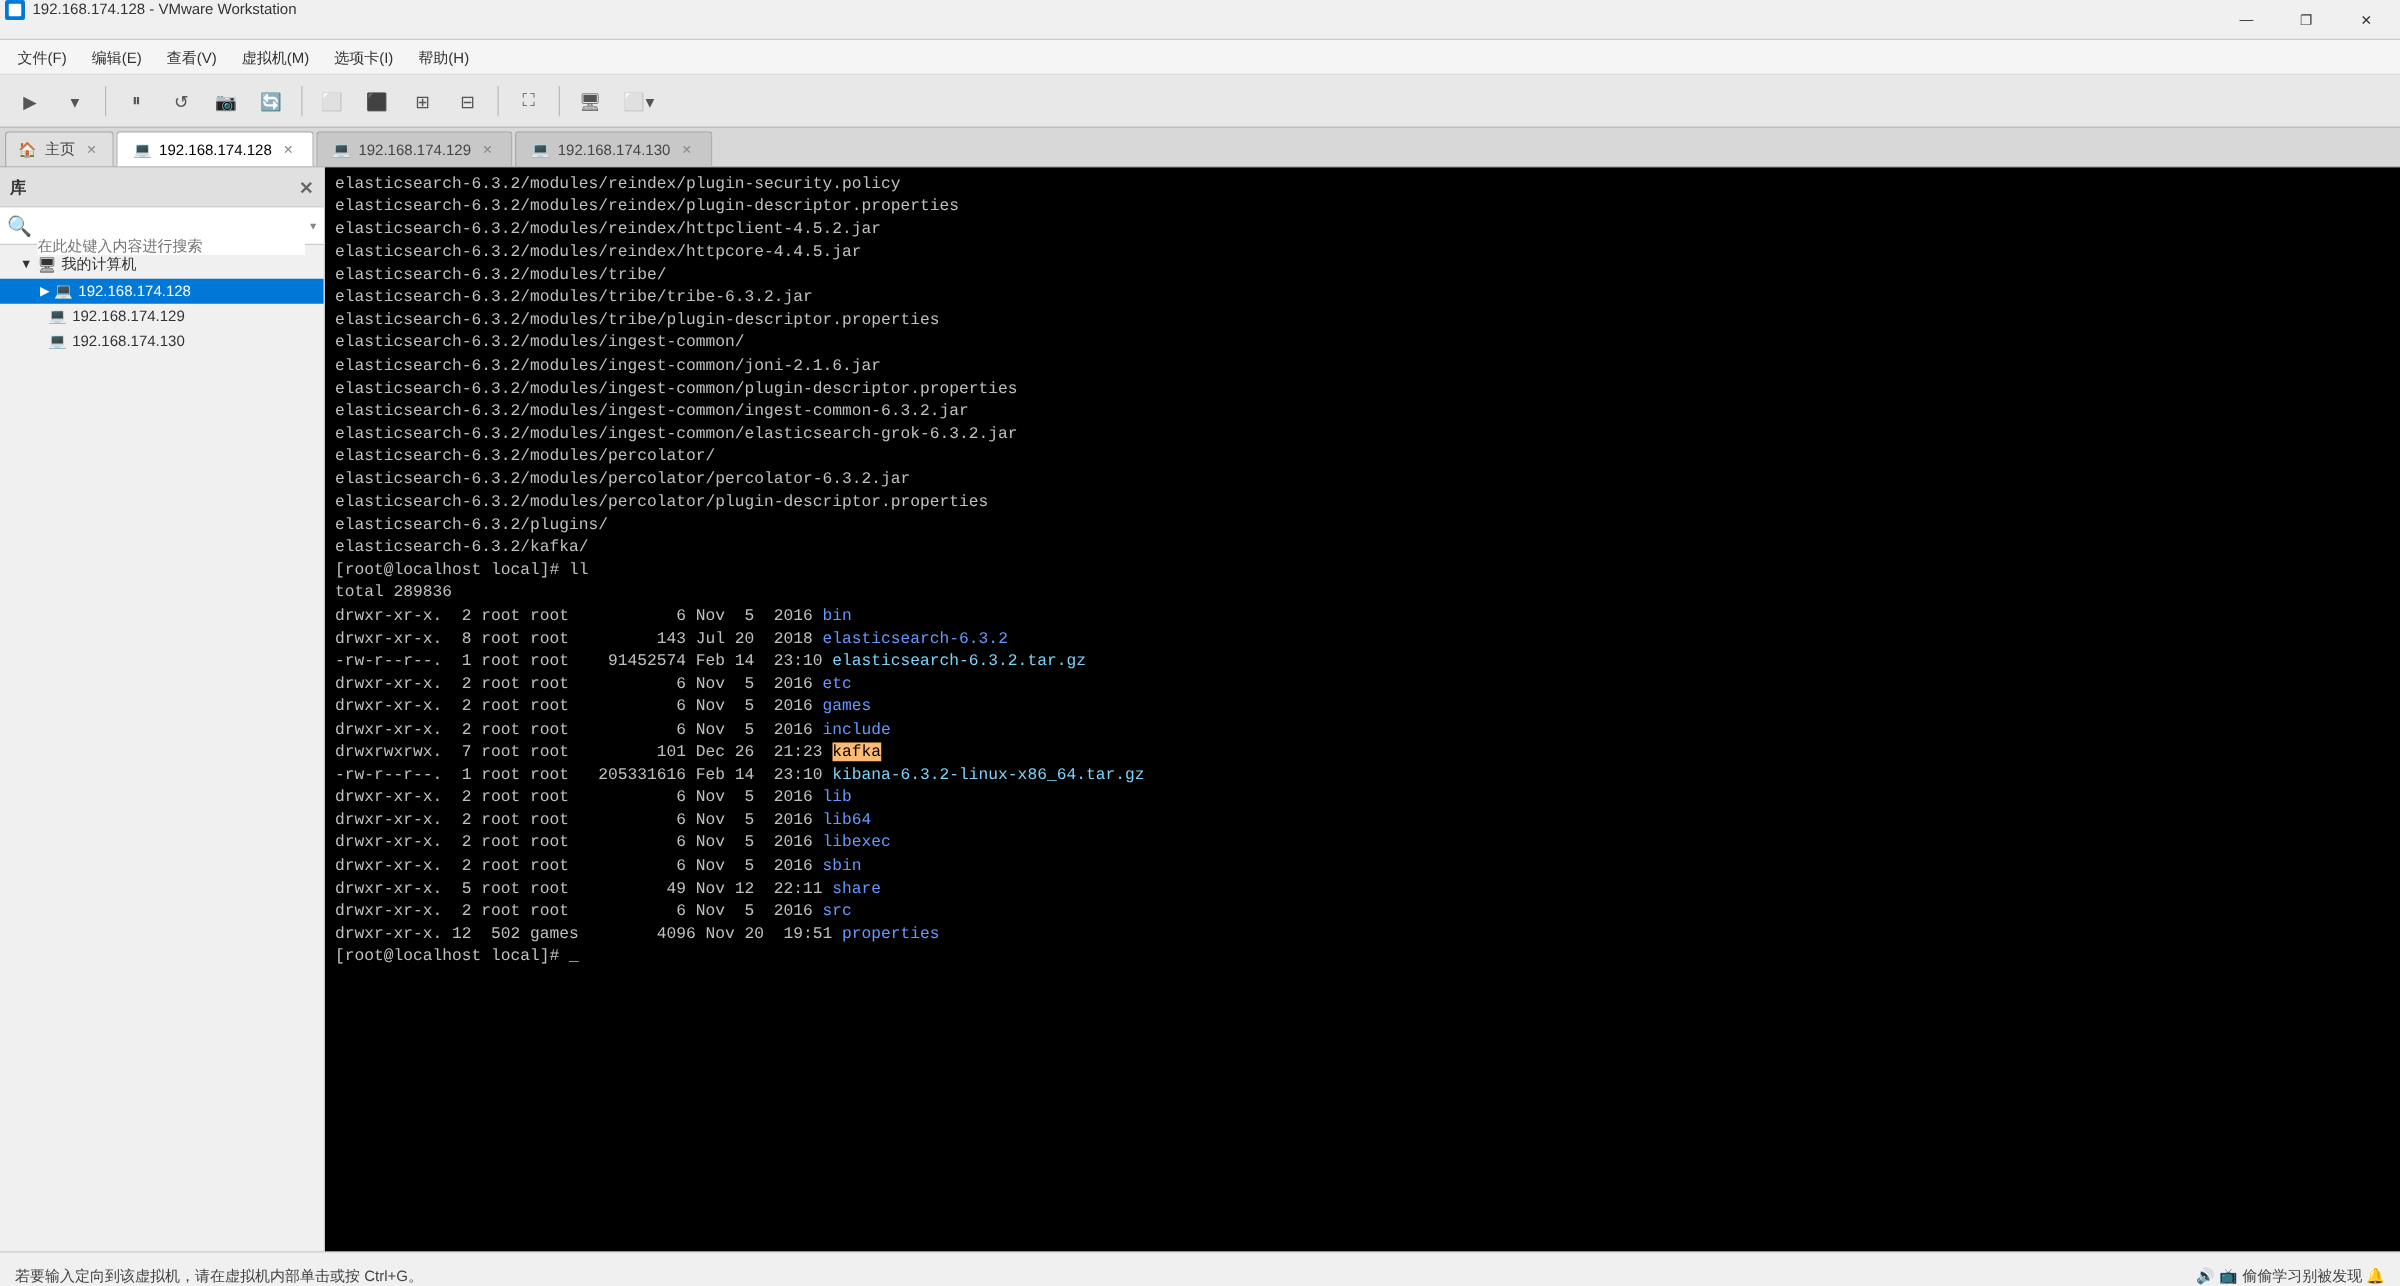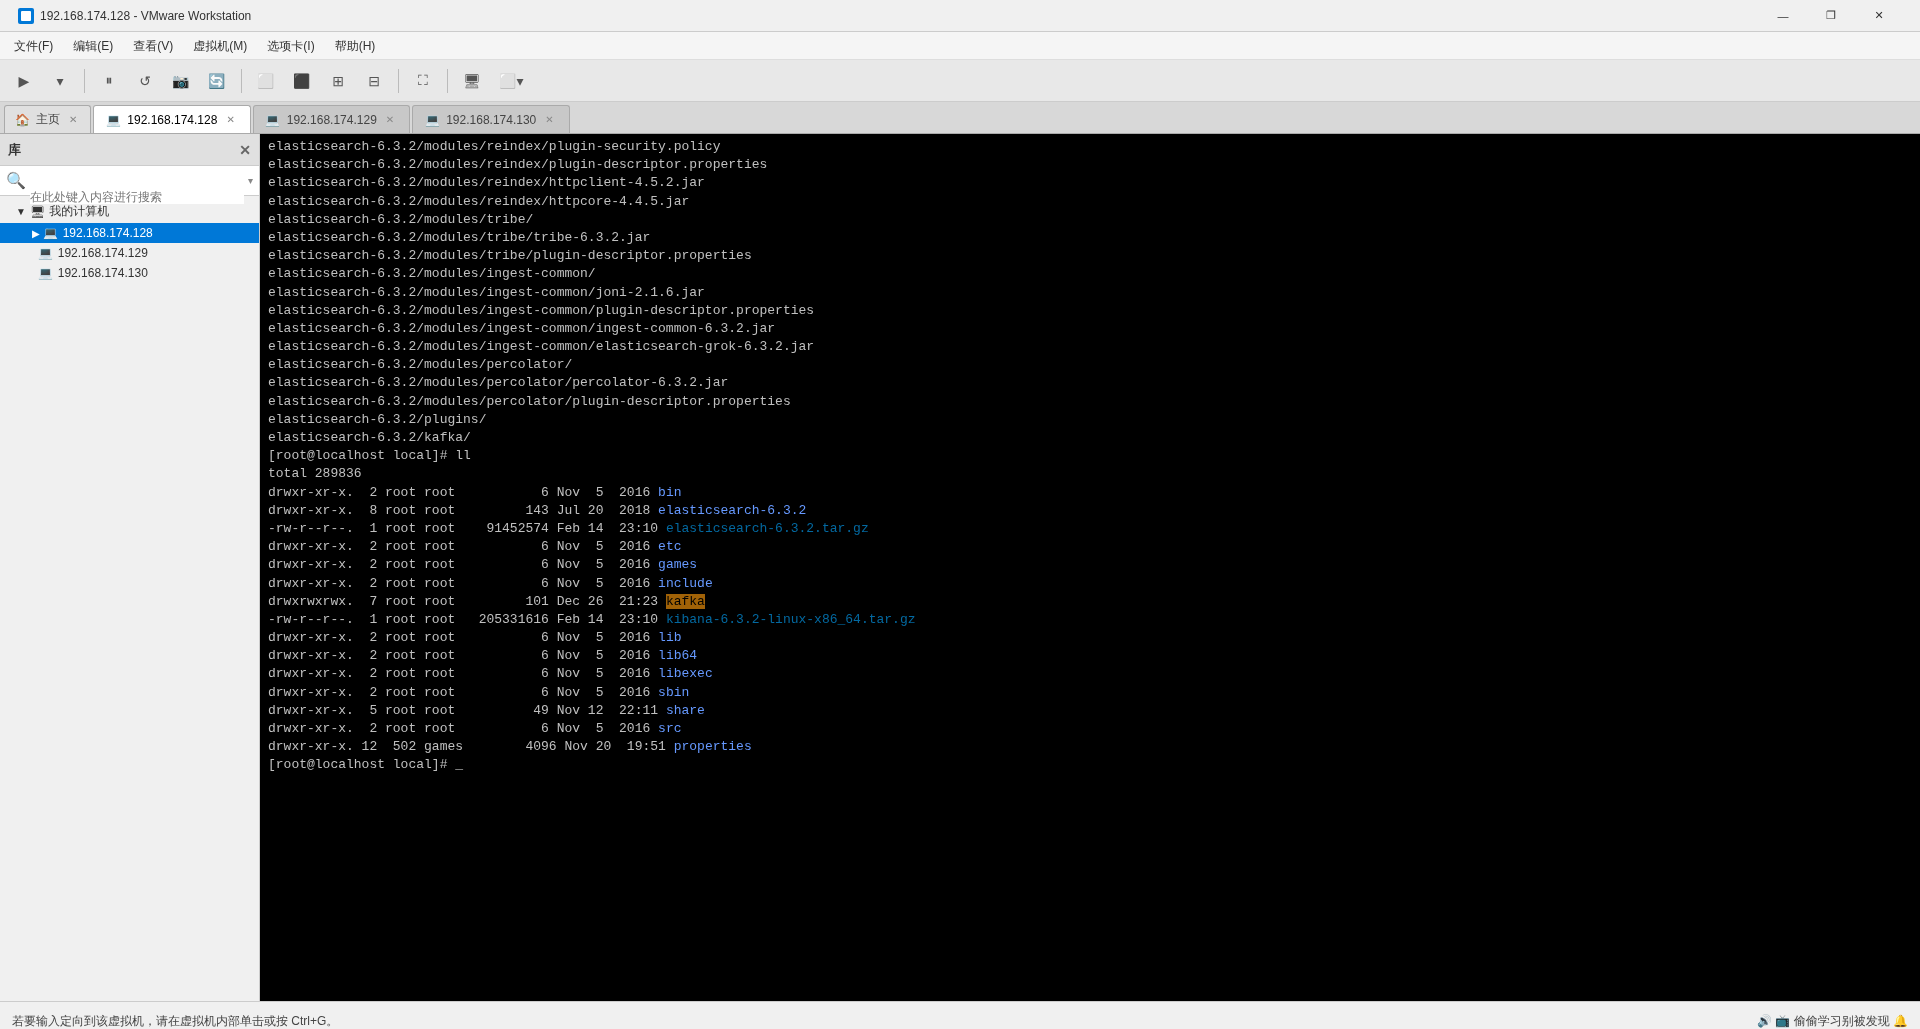--- a/index.html
+++ b/index.html
@@ -3,22 +3,21 @@
   <meta charset="utf-8">
   <style>
     * { margin: 0; padding: 0; box-sizing: border-box; }
     body { width: 1920px; height: 1029px; background: #1e1e1e; font-family: 'Segoe UI', Arial, sans-serif; overflow: hidden; }
 
     
     .titlebar {
       height: 32px;
       background: #f0f0f0;
       display: flex;
-      align-items: center;
-      padding: 0 18px;
+      padding: 0 4px;
       border-bottom: 1px solid #ccc;
       user-select: none;
     }
     .titlebar-icon {
       width: 16px; height: 16px;
       background: #0078d7;
       margin-right: 6px;
       border-radius: 2px;
       display: flex; align-items: center; justify-content: center;
     }
@@ -205,22 +204,22 @@
       background: #000;
       font-family: Liberation Mono, monospace;
       font-size: 13px;
       color: #c0c0c0;
       overflow-y: auto;
       padding: 4px 8px;
       line-height: 1.4;
     }
     .terminal-line { white-space: pre; }
     .t-blue { color: #6699ff; }
-    .t-red { color: #0369a1; }
-    .t-highlight-green { background: #a16207; color: #000; }
+    .t-red { color: #7dd3fc; }
+    .t-highlight-green { background: #fdba74; color: #000; }
 
     
     .statusbar {
       height: 40px;
       background: #f0f0f0;
       border-top: 1px solid #ccc;
       display: flex;
       align-items: center;
       padding: 0 12px;
       font-size: 12px;

